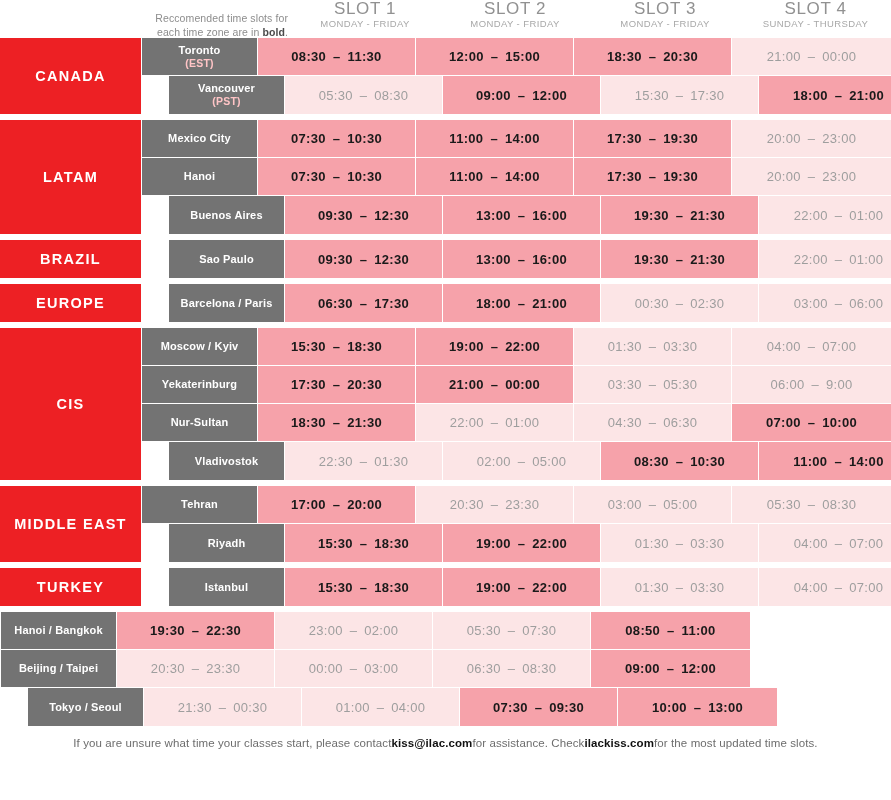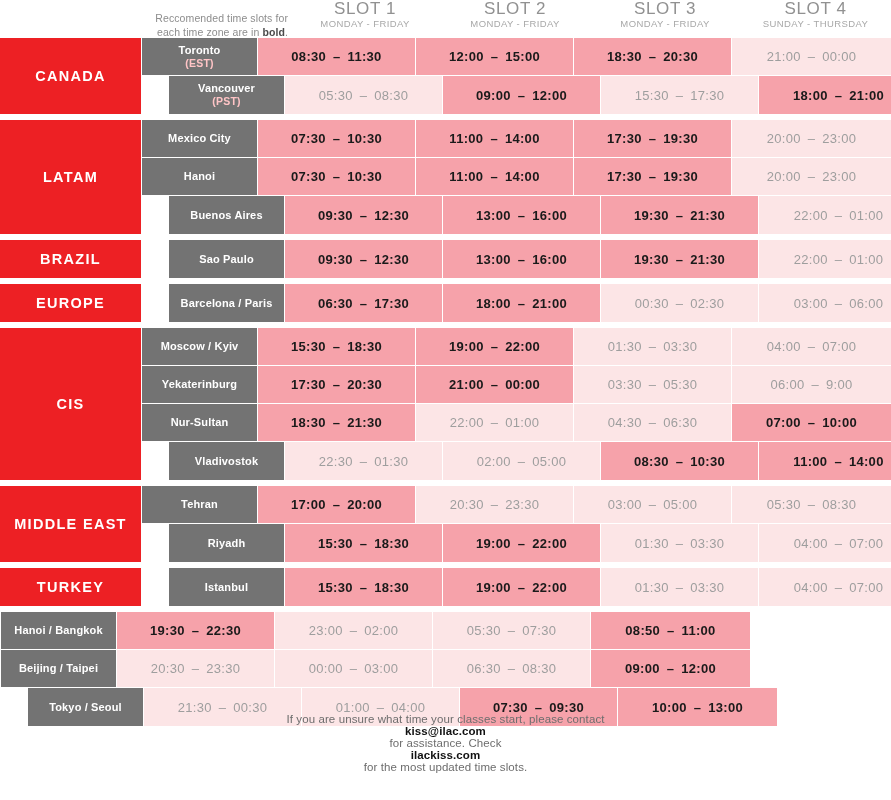--- a/index.html
+++ b/index.html
@@ -143,21 +143,20 @@
   
   .footer {
     width: 891px;
     height: 34px;
     display: flex;
     align-items: center;
     justify-content: center;
     font-size: 11.5px;
     color: #6d6d6d;
     letter-spacing: 0.1px;
-    flex-direction: column;
   }
   .footer b { color: #111111; font-weight: bold; }
 </style>
 </head>
 <body>
 
 <div id="page">
 
   <div class="header">
     <div class="hdr-note">

